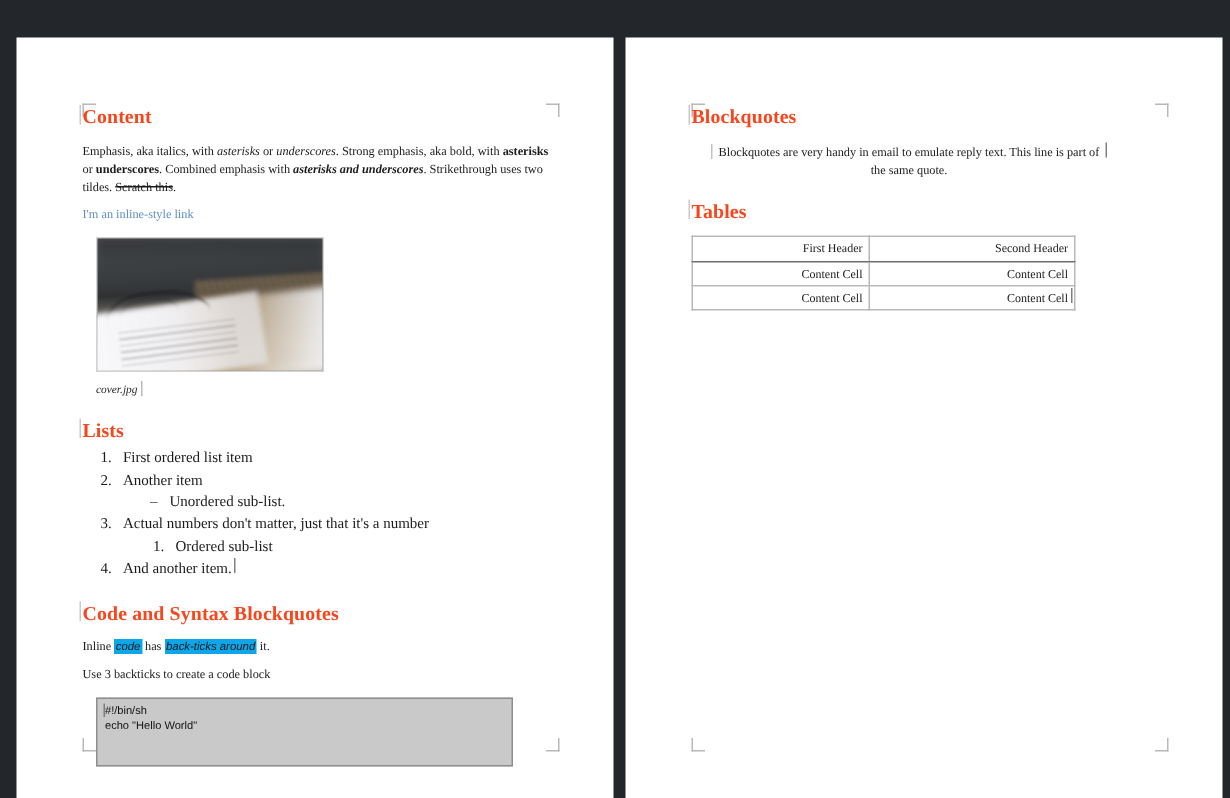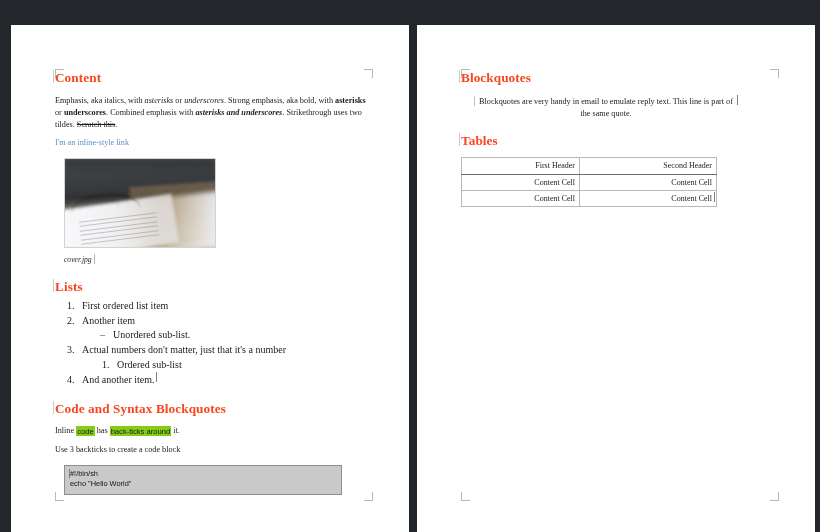--- a/index.html
+++ b/index.html
@@ -243,30 +243,31 @@
     color: #444;
   }
   ol.sub {
     margin: 1.8px 0 0 0;
     padding-left: 30px;
   }
   ol.sub > li { padding-left: 5px; margin: 1.8px 0; }
 
   
   code.inline {
-    background: #84cc16;
+    background: #0ea5e9;
     font-family: "Liberation Sans", sans-serif;
     font-size: 7.6px;
     padding: 0.5px 1px;
+    font-style: italic;
   }
   pre.codeblock {
     margin: 9px 0 0 9px;
     background: #c9c9c9;
     border: 1px solid #8e8e8e;
-    padding: 3px 5px 4px 5px;
+    padding: 3px 5px 20px 5px;
     font-family: "Liberation Sans", sans-serif;
     font-size: 7.4px;
     line-height: 1.38;
     width: 266px;
     color: #101010;
     white-space: pre;
     position: relative;
   }
   pre.codeblock::before {
     content: "";

